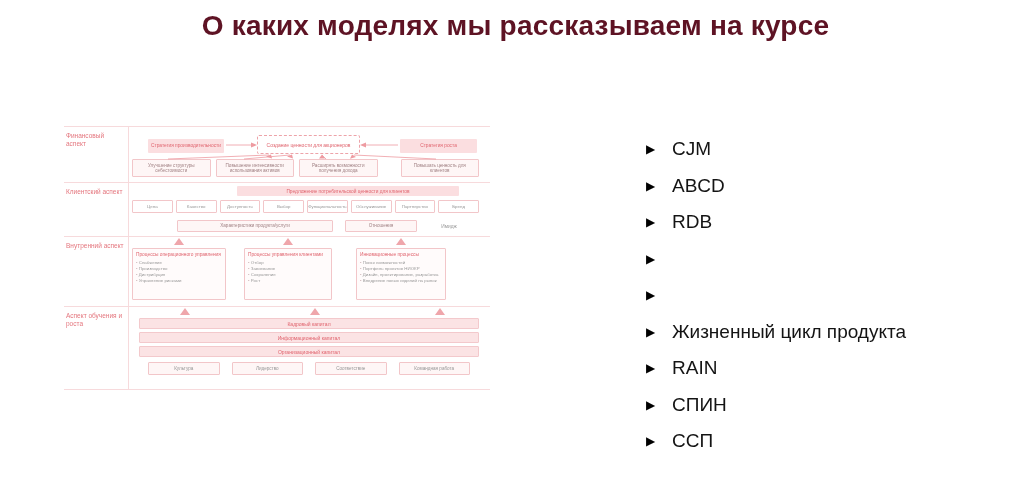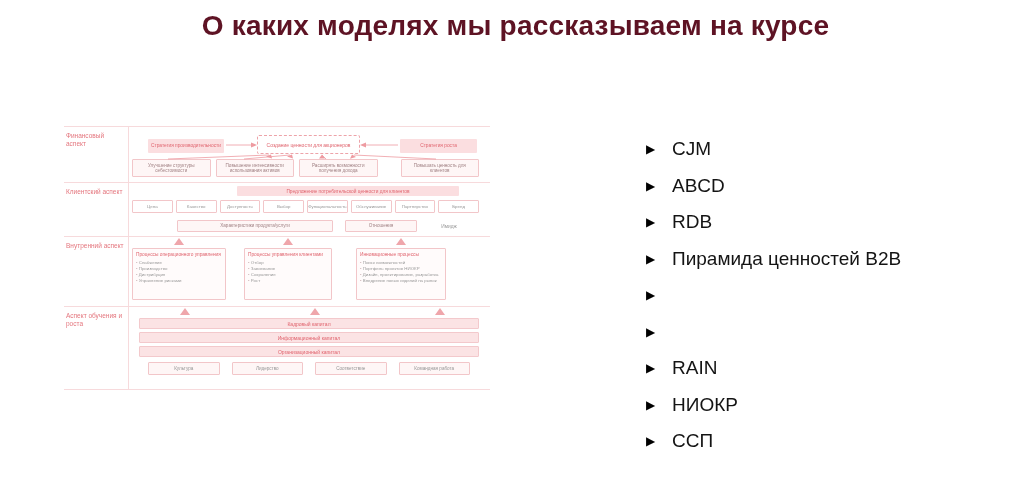--- a/index.html
+++ b/index.html
@@ -184,35 +184,35 @@
     <div class="model-item">
       <span class="model-bullet">▶</span>
       <span class="model-label">ABCD</span>
     </div>
     <div class="model-item">
       <span class="model-bullet">▶</span>
       <span class="model-label">RDB</span>
     </div>
     <div class="model-item">
       <span class="model-bullet">▶</span>
-      <span class="model-label">Пирамида ценностей B2B</span>
-    </div>
-    <div class="model-item">
-      <span class="model-bullet">▶</span>
-    </div>
-    <div class="model-item">
-      <span class="model-bullet">▶</span>
+    </div>
+    <div class="model-item">
+      <span class="model-bullet">▶</span>
+    </div>
+    <div class="model-item">
+      <span class="model-bullet">▶</span>
+      <span class="model-label">Жизненный цикл продукта</span>
     </div>
     <div class="model-item">
       <span class="model-bullet">▶</span>
       <span class="model-label">RAIN</span>
     </div>
     <div class="model-item">
       <span class="model-bullet">▶</span>
-      <span class="model-label">НИОКР</span>
+      <span class="model-label">СПИН</span>
     </div>
     <div class="model-item">
       <span class="model-bullet">▶</span>
       <span class="model-label">ССП</span>
     </div>
   </div>
 
 </div>
 
 </body></html>

